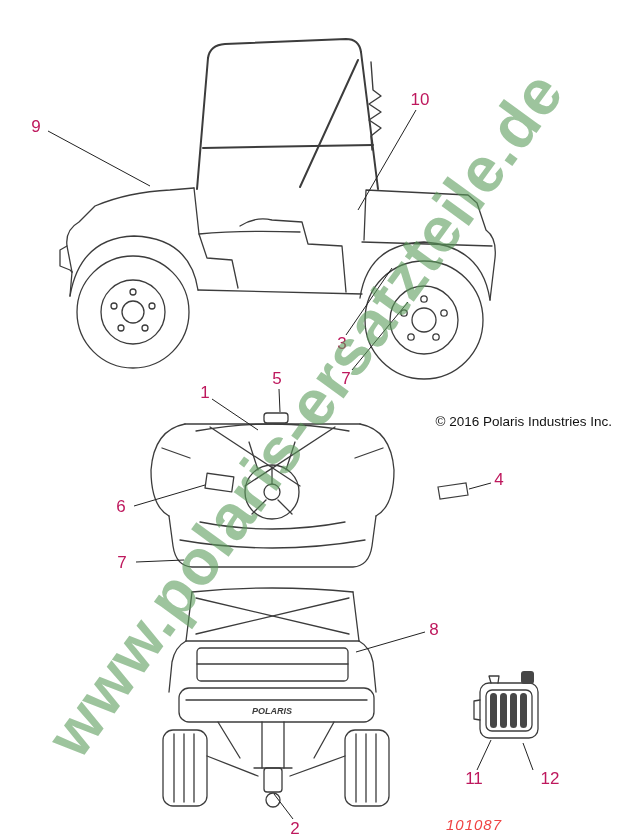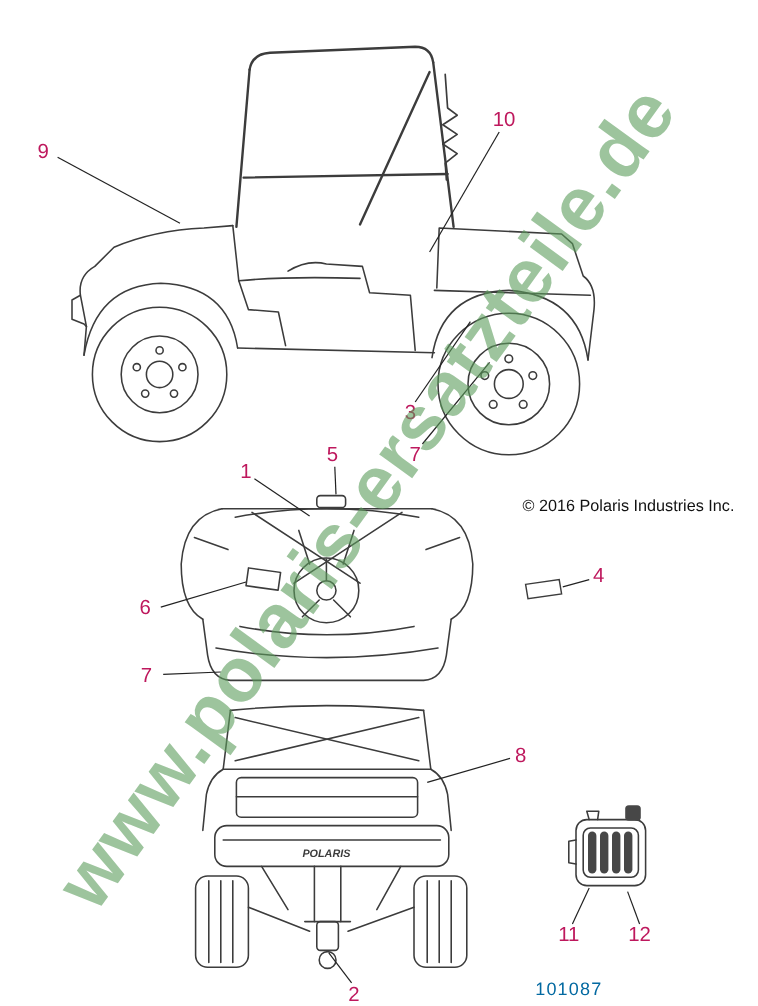--- a/index.html
+++ b/index.html
@@ -12,21 +12,21 @@
     position:absolute;transform:translate(-50%,-50%);
     font:17px "Liberation Sans",sans-serif;color:#be185d;
     z-index:4;user-select:none;
   }
   .copyright{
     position:absolute;right:20px;top:414px;z-index:4;
     font-size:13.5px;color:#111;
   }
   .drawing-number{
     position:absolute;left:446px;top:816px;z-index:4;
-    font-size:15px;letter-spacing:1px;color:#0369a1;
+    font-size:15px;letter-spacing:1px;color:#ef4444;font-style:italic;
   }
   .watermark{
     position:absolute;left:-180px;top:378px;width:970px;z-index:6;
     transform:rotate(-54deg);transform-origin:center;
     font-weight:bold;font-size:64px;letter-spacing:1px;line-height:72px;
     color:rgba(92,156,92,0.60);text-align:center;white-space:nowrap;
     pointer-events:none;
   }
 </style>
 </head>
@@ -183,21 +183,21 @@
   <div class="callout" style="left:295px;top:829px">2</div>
   <div class="callout" style="left:342px;top:344px">3</div>
   <div class="callout" style="left:499px;top:480px">4</div>
   <div class="callout" style="left:277px;top:379px">5</div>
   <div class="callout" style="left:121px;top:507px">6</div>
   <div class="callout" style="left:346px;top:379px">7</div>
   <div class="callout" style="left:434px;top:630px">8</div>
   <div class="callout" style="left:36px;top:127px">9</div>
   <div class="callout" style="left:420px;top:100px">10</div>
   <div class="callout" style="left:122px;top:563px">7</div>
-  <div class="callout" style="left:533px;top:779px">12</div>
+  <div class="callout" style="left:550px;top:779px">12</div>
   <div class="callout" style="left:474px;top:779px">11</div>
 
   <div class="copyright">© 2016 Polaris Industries Inc.</div>
   <div class="drawing-number">101087</div>
 
   <div class="watermark">www.polaris-ersatzteile.de</div>
 
 </div>
 
 </body></html>

